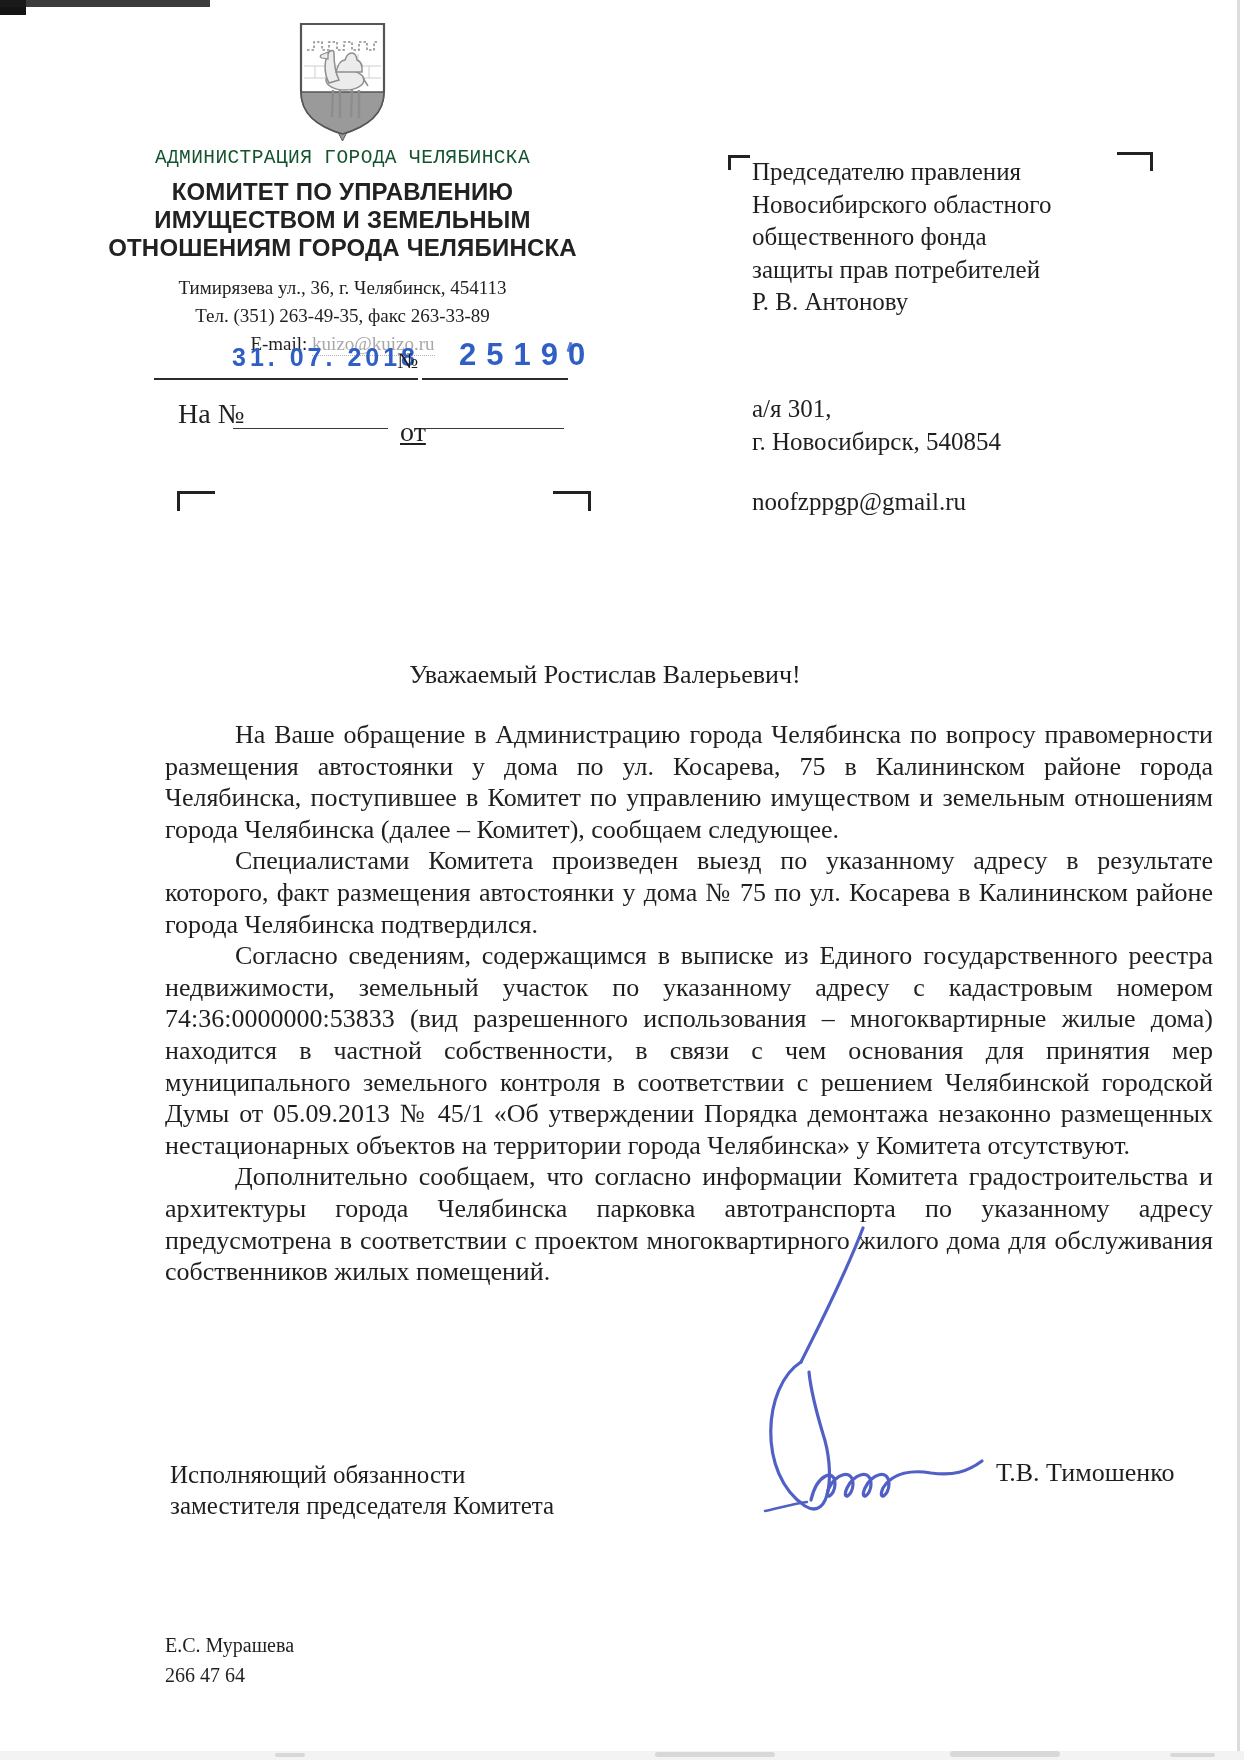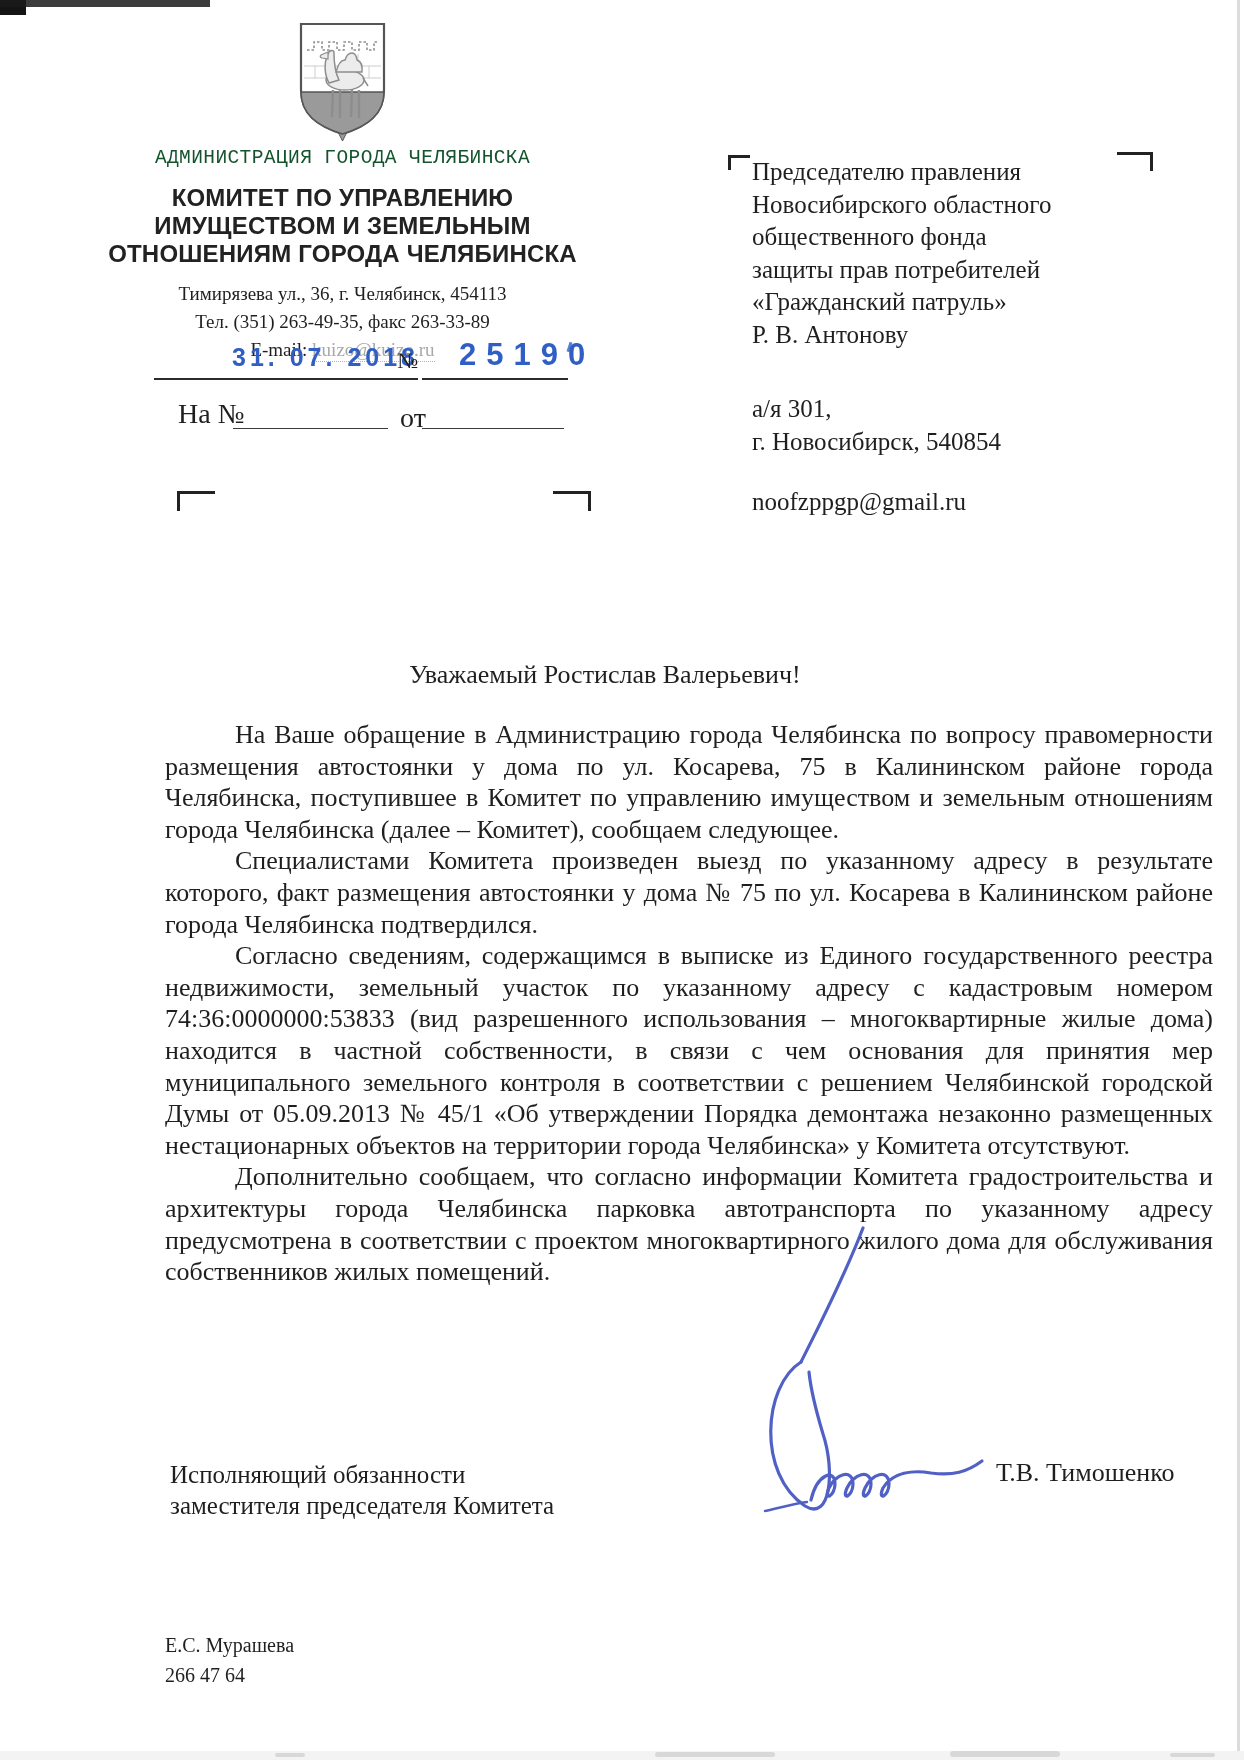--- a/index.html
+++ b/index.html
@@ -4,39 +4,39 @@
 <style>
   html,body{margin:0;padding:0;background:#ffffff;}
   .page{
     position:relative;width:1244px;height:1760px;background:#ffffff;
     font-family:"Liberation Serif",serif;color:#1f1f1f;overflow:hidden;
   }
   
   .letterhead{position:absolute;left:100px;top:20px;width:485px;text-align:center;}
   .crest{display:block;margin:0 auto;}
   .lh-admin{font-family:Liberation Mono, monospace;font-size:19.5px;letter-spacing:.4px;margin-top:5px;color:#14532d;}
-  .lh-committee{font-family:"Liberation Sans",sans-serif;font-weight:bold;font-size:24px;line-height:28px;margin-top:15px;letter-spacing:.2px;color:#222;}
+  .lh-committee{font-family:"Liberation Sans",sans-serif;font-weight:bold;font-size:24px;line-height:28px;margin-top:9px;letter-spacing:.2px;color:#222;}
   .lh-addr{font-size:19px;margin-top:15px;}
   .lh-phone{font-size:19px;margin-top:6px;}
   .lh-email{font-size:19px;margin-top:6px;}
   .lh-email .mail{color:#a8a8a8;border-bottom:1px dotted #b3b3b3;padding-bottom:1px;text-align:right;}
   
   .reg{position:absolute;left:150px;top:340px;width:460px;height:100px;}
   .stamp{color:#2f5ec4;font-family:"Liberation Sans",sans-serif;font-weight:bold;margin-left:20px;}
   .stamp-date{position:absolute;left:62px;top:3px;font-size:25px;letter-spacing:4px;}
   .rule{position:absolute;border-top:2px solid #2b2b2b;}
   .rule-a{left:4px;top:38px;width:264px;}
   .num-sign{position:absolute;left:247px;top:8px;font-size:22px;}
   .rule-b{left:272px;top:38px;width:146px;}
   .stamp-num{position:absolute;left:289px;top:-3px;font-size:31px;letter-spacing:10px;}
   .stamp-tick{position:absolute;left:418px;top:2px;width:3px;height:10px;background:#2f5ec4;transform:rotate(18deg);opacity:.8;}
   .reply-row{position:absolute;left:150px;top:398px;width:460px;height:40px;font-size:28px;}
   .reply-label{position:absolute;left:28px;top:0;}
   .rule-c{left:83px;top:30px;width:155px;border-top:1.5px solid #3a3a3a;}
-  .from-label{position:absolute;left:250px;top:4px;}
+  .from-label{position:absolute;left:250px;top:18px;text-decoration:underline;}
   .rule-d{left:272px;top:30px;width:142px;border-top:1.5px solid #3a3a3a;}
   
   .cm{position:absolute;border-top:3px solid #222;}
   .cm-left{border-left:3px solid #222;}
   .cm-right{border-right:3px solid #222;}
   .cm1{left:728px;top:155px;width:19px;height:12px;}
   .cm2{left:1117px;top:152px;width:33px;height:16px;}
   .cm3{left:177px;top:491px;width:35px;height:17px;}
   .cm4{left:553px;top:491px;width:35px;height:17px;}
   
@@ -133,21 +133,20 @@
   <div class="cm cm-left cm1"></div>
   <div class="cm cm-right cm2"></div>
   <div class="cm cm-left cm3"></div>
   <div class="cm cm-right cm4"></div>
 
   <div class="rcpt">
     <div>Председателю правления</div>
     <div>Новосибирского областного</div>
     <div>общественного фонда</div>
     <div>защиты прав потребителей</div>
-    <div>«Гражданский патруль»</div>
     <div>Р. В. Антонову</div>
   </div>
   <div class="rcpt-addr">
     <div>а/я 301,</div>
     <div>г. Новосибирск, 540854</div>
   </div>
   <div class="rcpt-email">noofzppgp@gmail.ru</div>
 
   <div class="salutation">Уважаемый Ростислав Валерьевич!</div>
   <div class="body-text">

